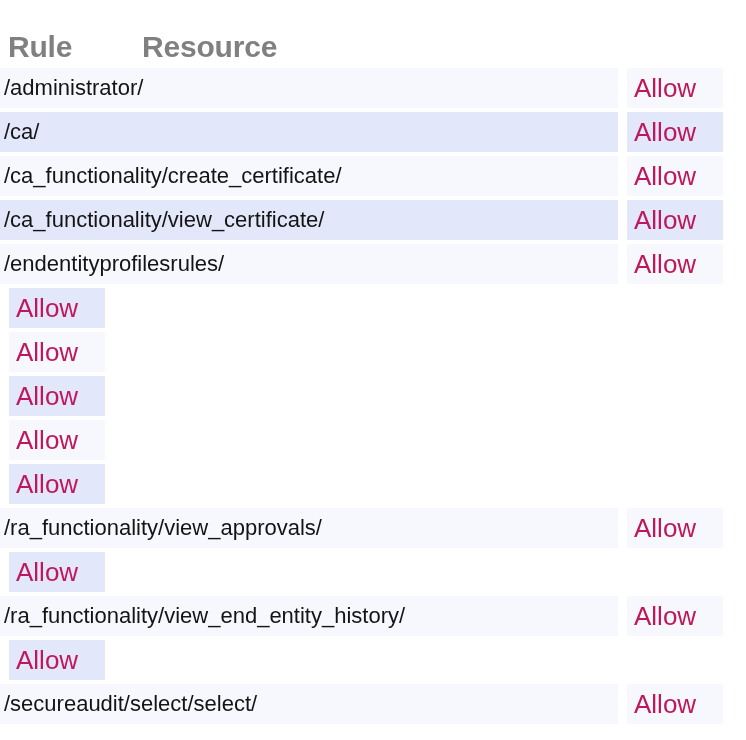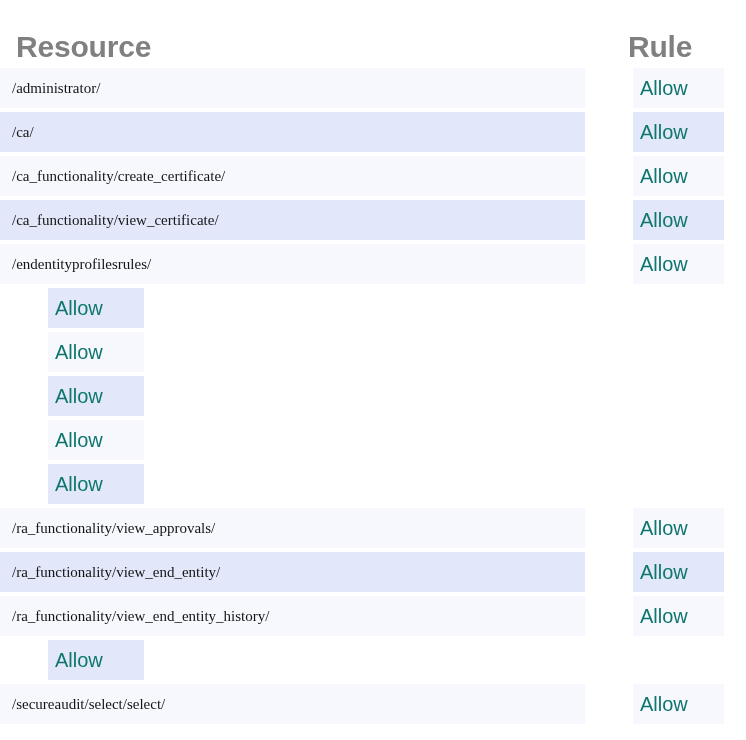--- a/index.html
+++ b/index.html
@@ -62,62 +62,61 @@
   .td {
     display: flex;
     align-items: center;
     box-sizing: border-box;
     height: 40px;
     margin-top: 2px;
     margin-bottom: 2px;
   }
   .td-resource {
     width: 618px;
-    padding-left: 12px;
-    font-family: Liberation Serif, serif;
-    font-size: 15px;
+    padding-left: 4px;
+    font-family: Liberation Sans, sans-serif;
+    font-size: 22px;
     line-height: 20px;
     color: #141414;
     letter-spacing: 0px;
     white-space: nowrap;
     overflow: hidden;
   }
   .spacer-col {
     width: 9px;
     background: #ffffff;
     height: 44px;
   }
   .td-rule {
     width: 96px;
     padding-left: 7px;
     font-family: "Liberation Sans", sans-serif;
-    font-size: 20px;
+    font-size: 26px;
     line-height: 26px;
-    color: #0f766e;
+    color: #be185d;
     white-space: nowrap;
-    margin-left: 39px;
   }
   .tail-col {
     width: 23px;
     background: #ffffff;
     height: 44px;
   }
 
   
   .tr.odd .td { background: #f7f8fd; }
   .tr.even .td { background: #e3e7fa; text-align: center; }
 </style>
 <style>body{background:#ffffff;}.th{color:#808080;}.tr.odd .td{background:#f7f8fd;}.tr.even .td{background:#e3e7fa;}.td-resource{color:#141414;}</style></head>
 <body>
 
 <div class="access-rules-table">
 
   <div class="table-head">
+    <div class="th th-rule">Rule</div>
     <div class="th th-resource">Resource</div>
-    <div class="th th-rule">Rule</div>
   </div>
 
   <div class="table-body" id="table-body">
       <div class="tr odd">
         <div class="td td-resource">/administrator/</div>
         <div class="spacer-col"></div>
         <div class="td td-rule">Allow</div>
         <div class="tail-col"></div>
       </div>
       <div class="tr even">
@@ -169,21 +168,20 @@
         <div class="td td-rule">Allow</div>
         <div class="tail-col"></div>
       </div>
       <div class="tr odd">
         <div class="td td-resource">/ra_functionality/view_approvals/</div>
         <div class="spacer-col"></div>
         <div class="td td-rule">Allow</div>
         <div class="tail-col"></div>
       </div>
       <div class="tr even">
-        <div class="td td-resource">/ra_functionality/view_end_entity/</div>
         <div class="spacer-col"></div>
         <div class="td td-rule">Allow</div>
         <div class="tail-col"></div>
       </div>
       <div class="tr odd">
         <div class="td td-resource">/ra_functionality/view_end_entity_history/</div>
         <div class="spacer-col"></div>
         <div class="td td-rule">Allow</div>
         <div class="tail-col"></div>
       </div>

